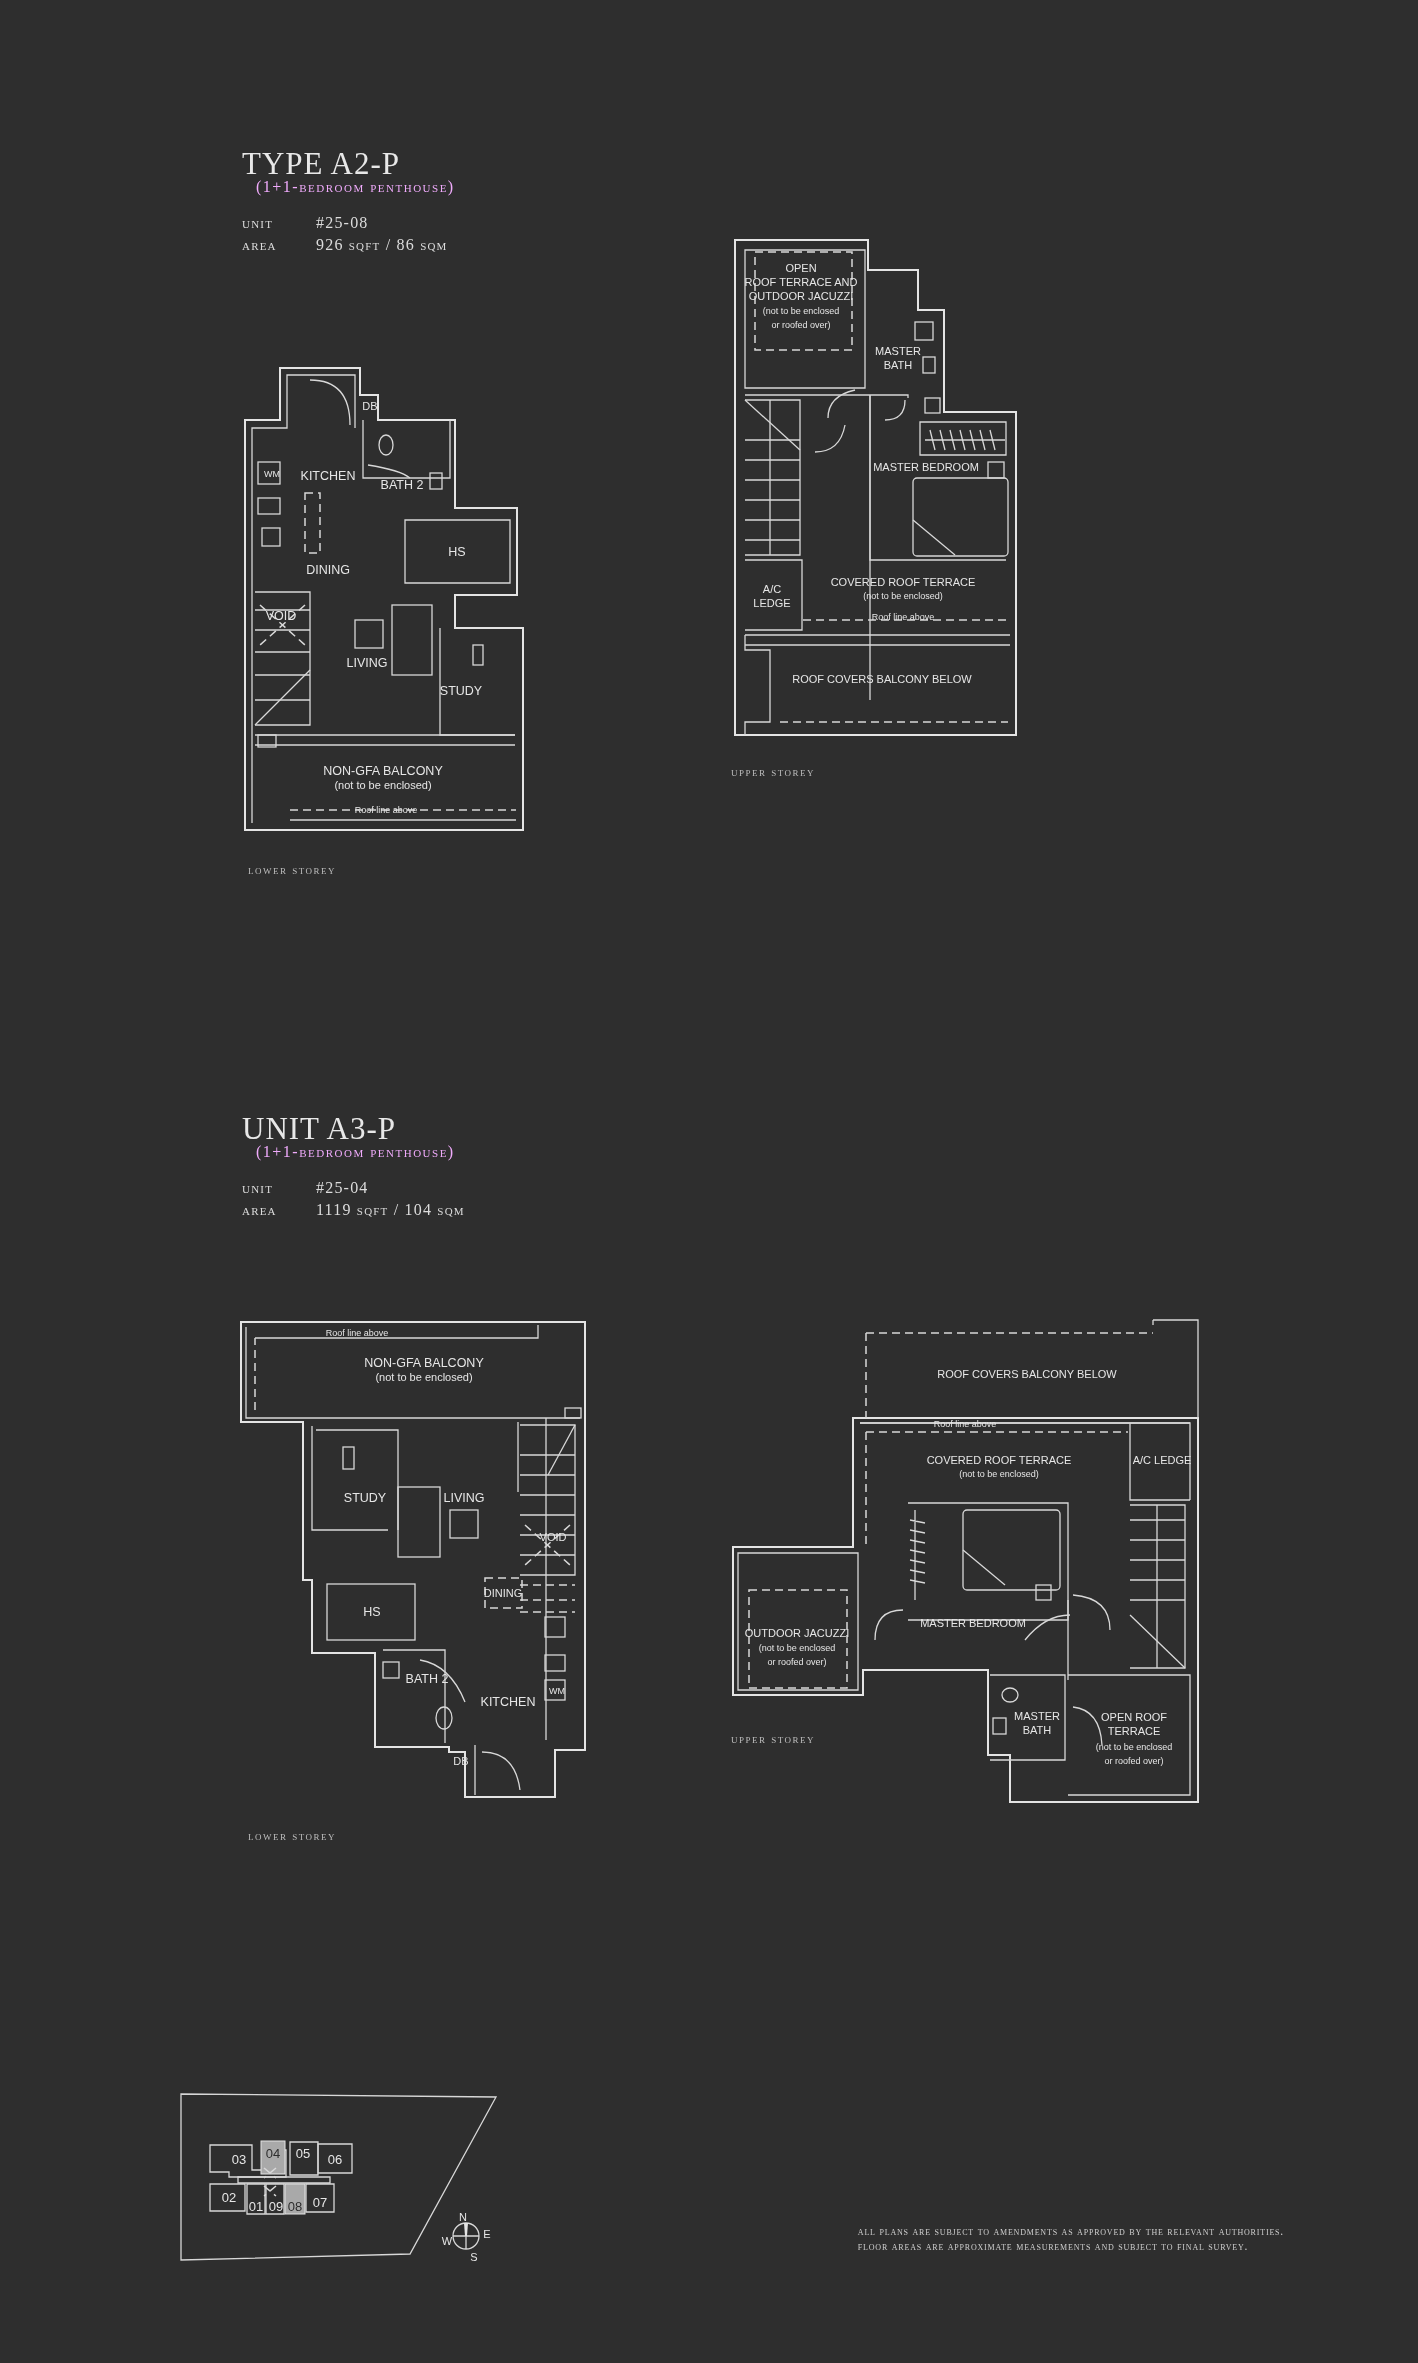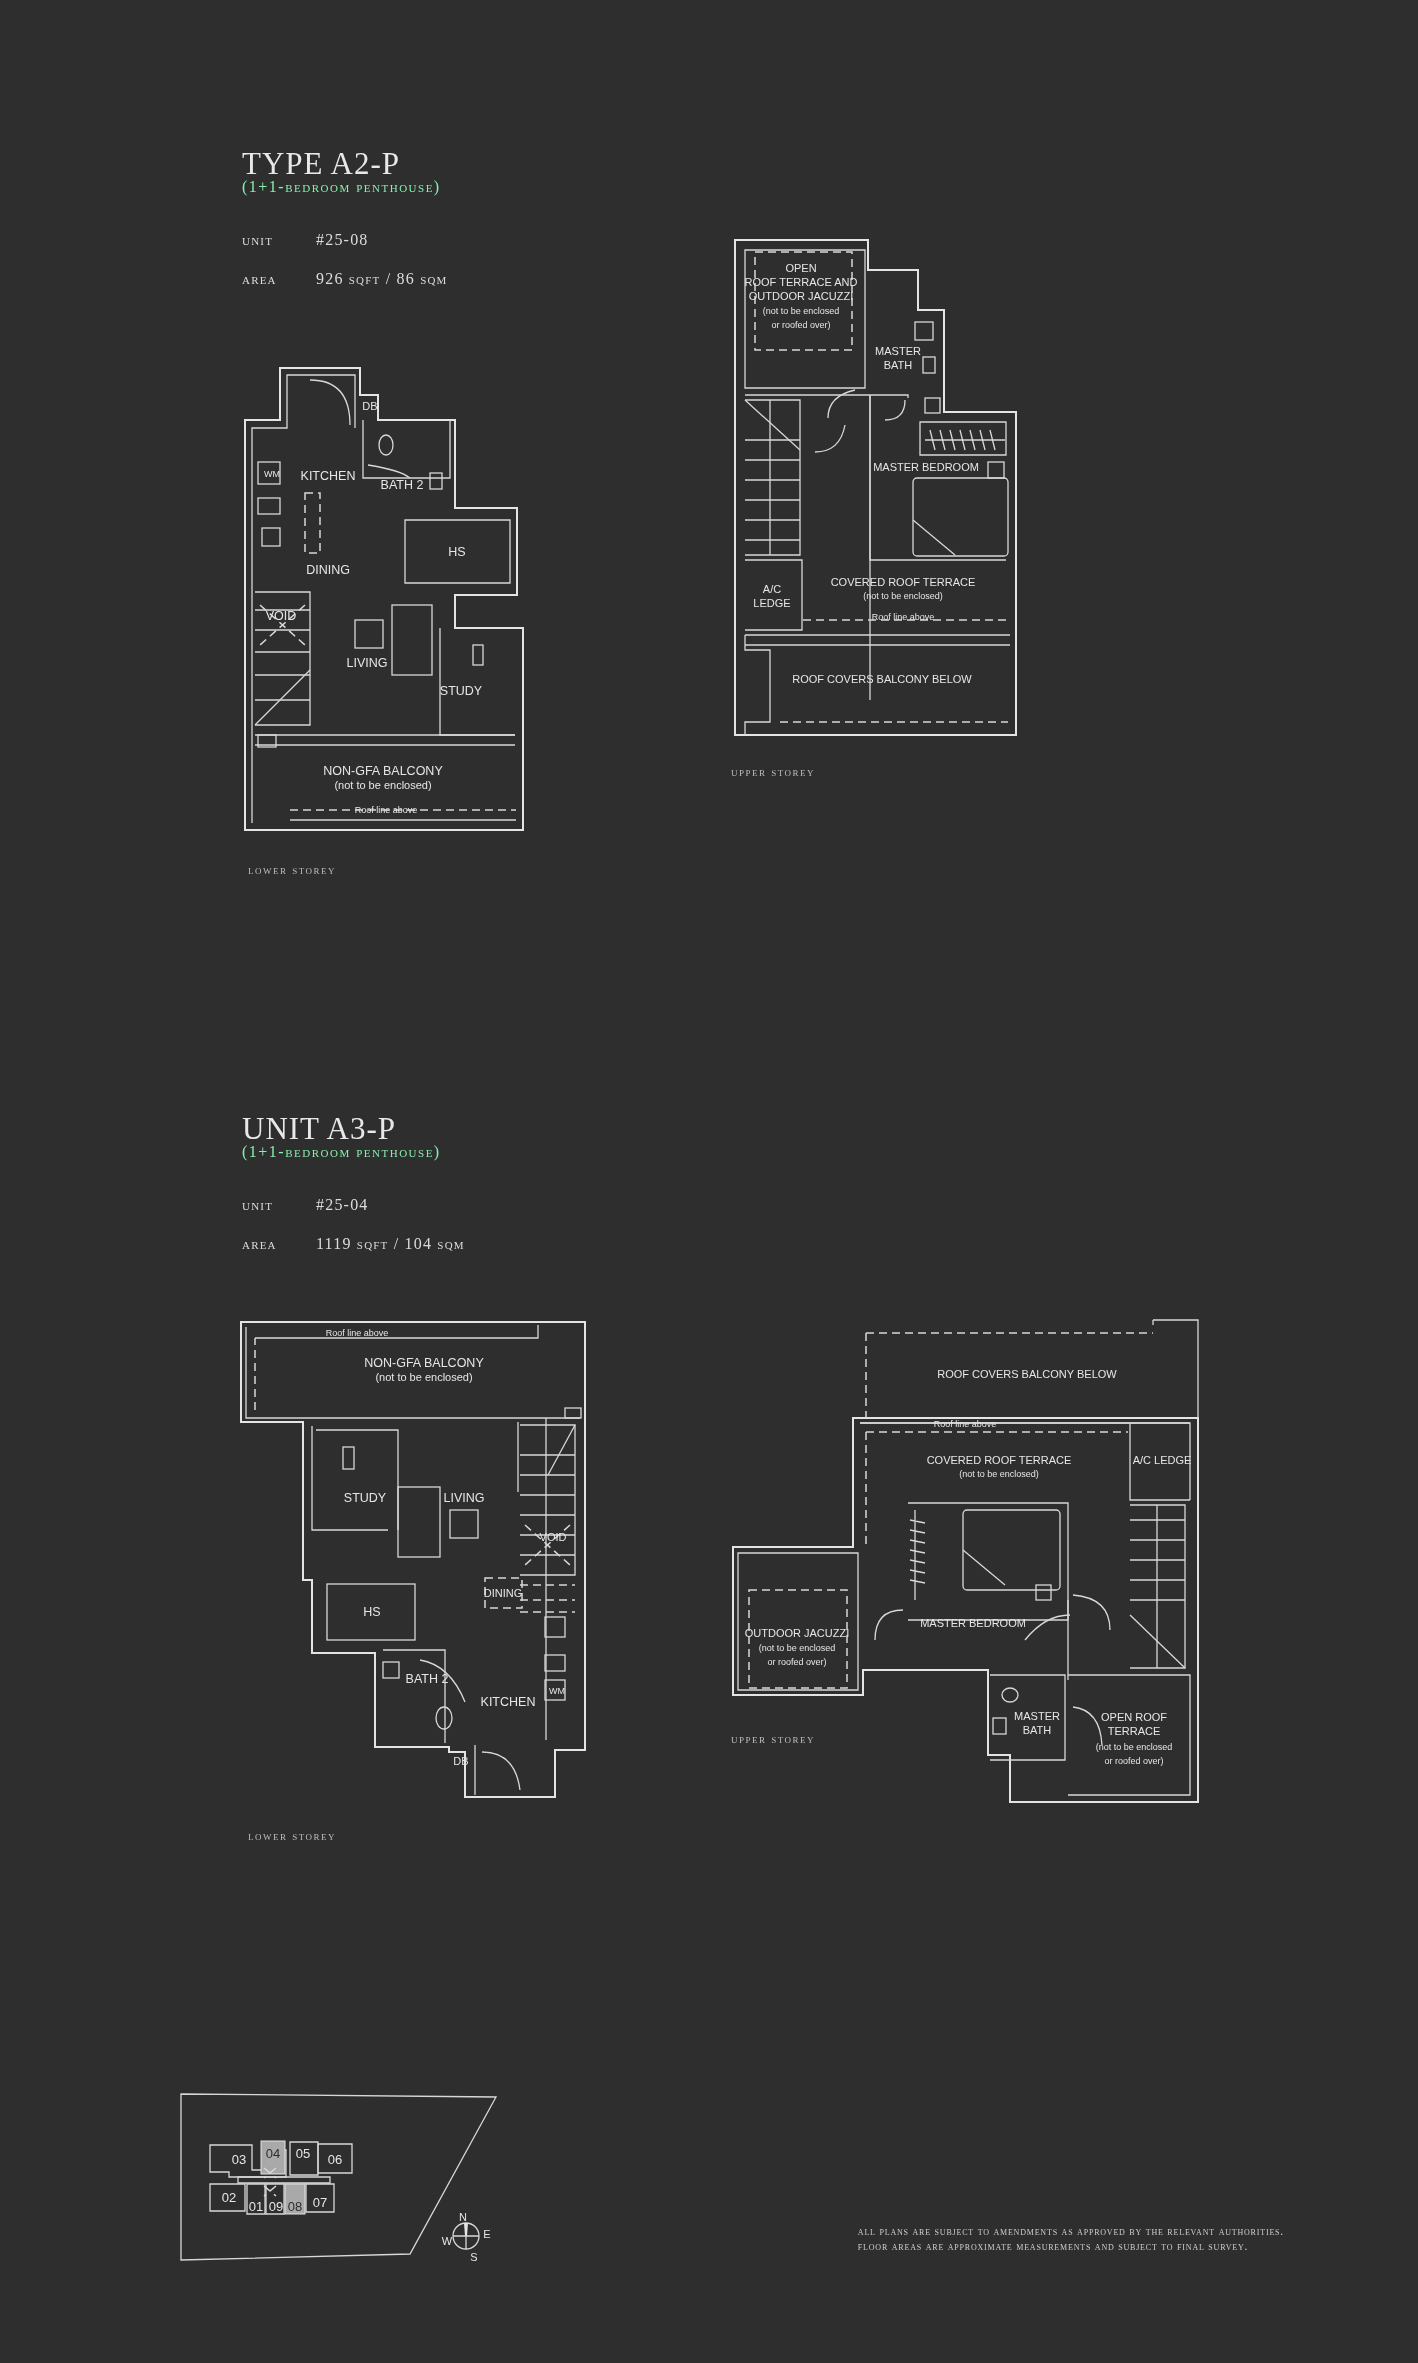--- a/index.html
+++ b/index.html
@@ -2,22 +2,22 @@
 <html><head>
 <meta charset="utf-8">
 <style>
   html, body { margin:0; padding:0; }
   body {
     width:1418px; height:2363px; background:#2e2e2e; position:relative; overflow:hidden;
     font-family:"DejaVu Serif", serif; color:#e6e6e6;
   }
   .abs { position:absolute; }
   .type-title { font-family:"Liberation Serif", serif; font-size:31px; letter-spacing:1px; color:#e8e8e8; }
-  .type-sub { font-family:"Liberation Serif", serif; font-size:16px; letter-spacing:1.5px; color:#86efac; font-variant:small-caps; text-transform:lowercase; }
-  .meta { font-family:"Liberation Serif", serif; font-size:16px; letter-spacing:1.2px; color:#dcdcdc; font-variant:small-caps; text-transform:lowercase;margin-top:17px; }
+  .type-sub { font-family:"Liberation Serif", serif; font-size:16px; letter-spacing:1.5px; color:#f0abfc; font-variant:small-caps; text-transform:lowercase;margin-left:14px; }
+  .meta { font-family:"Liberation Serif", serif; font-size:16px; letter-spacing:1.2px; color:#dcdcdc; font-variant:small-caps; text-transform:lowercase; }
   .meta-row { display:flex; height:22px; }
   .meta-key { width:74px; }
   .storey { font-family:Liberation Serif, serif; font-size:13px; letter-spacing:1.5px; color:#bdbdbd; font-variant:small-caps; text-transform:lowercase; }
   .disclaimer { font-family:"Liberation Serif", serif; font-size:11.5px; letter-spacing:0.8px; color:#cfcfcf; line-height:15px; font-variant:small-caps; text-transform:lowercase; }
   svg { position:absolute; overflow:visible; }
   svg .w { fill:none; stroke:#e4e4e4; stroke-width:2; }
   svg .t { fill:none; stroke:#d8d8d8; stroke-width:1.3; }
   svg .d { fill:none; stroke:#d8d8d8; stroke-width:1.5; stroke-dasharray:8 5; }
   svg text { fill:#e6e6e6; font-family:"Liberation Sans", sans-serif; font-size:12.5px; text-anchor:middle; }
   svg text.sm { font-size:11px; }

